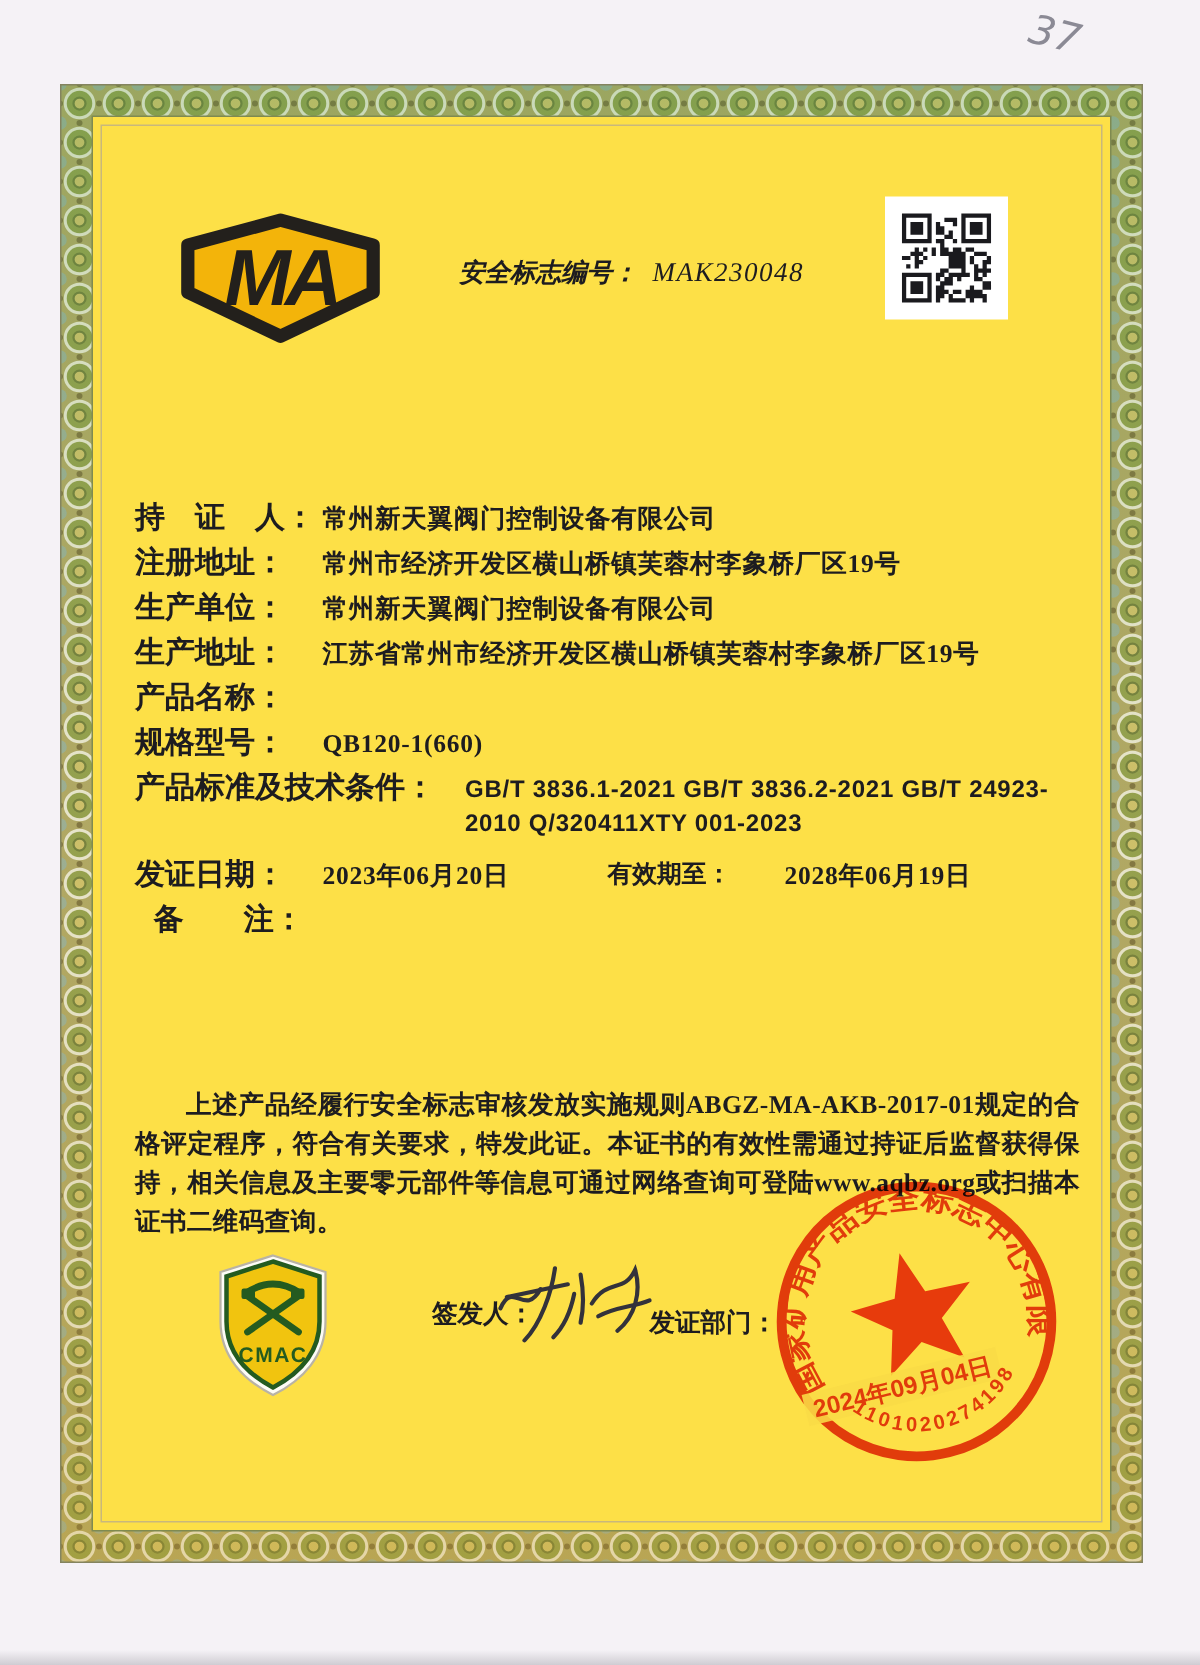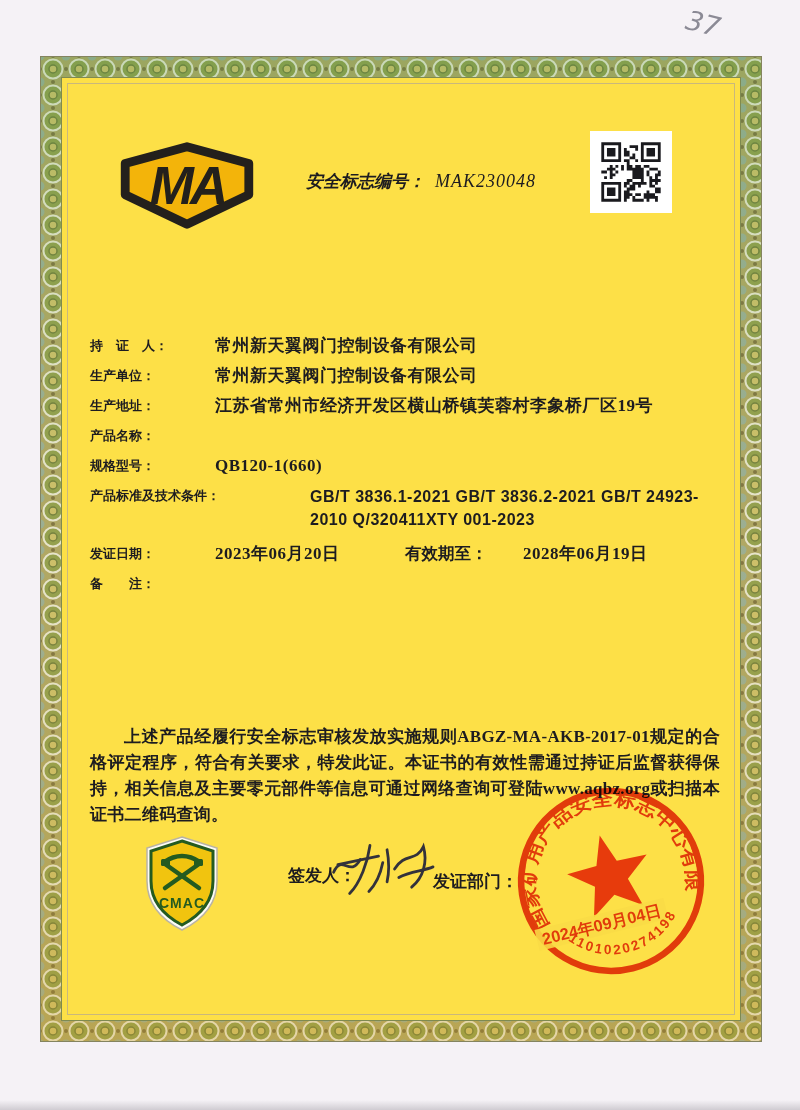--- a/index.html
+++ b/index.html
@@ -14,28 +14,28 @@
   .content{position:absolute;left:22px;top:22px;right:22px;bottom:22px;background:#fde047;}
   .content::after{content:'';position:absolute;inset:5px;border:1px solid #c9b87c;pointer-events:none;}
   .ma-logo{position:absolute;left:50px;top:56px;}
   .cert-no{position:absolute;left:244px;top:92px;font-size:17px;color:#1d1c20;font-weight:bold;white-space:nowrap;font-style:italic;}
   .cert-no .no-val{font-weight:normal;margin-left:10px;letter-spacing:1px;font-size:18px;}
   .qr{position:absolute;left:528px;top:52px;}
   .title{position:absolute;left:0;right:0;top:164px;text-align:center;font-size:35px;font-weight:bold;
     color:#17161a;letter-spacing:3px;}
   .fields{position:absolute;left:28px;top:257px;width:632px;color:#1d1c20;}
   .row{display:flex;align-items:flex-start;margin-bottom:9px;line-height:21px;font-size:17px;}
-  .row .lbl{flex:none;width:125px;font-weight:bold;font-family:"Liberation Sans", sans-serif;font-size:13px;}
+  .row .lbl{flex:none;width:125px;font-weight:bold;font-family:"Liberation Sans", sans-serif;font-size:20px;}
   .row .val{font-weight:bold;letter-spacing:.5px;}
   .row.wide .lbl{width:220px;}
   .row.wide .val{flex:1;font-family:"Liberation Sans", sans-serif;font-size:16px;line-height:23px;}
   .row.dates{margin-top:12px;}
   .row.dates .val1{flex:none;width:190px;font-weight:bold;}
   .row.dates .lbl2{flex:none;width:118px;font-weight:bold;font-family:"Liberation Sans", sans-serif;font-size:16.5px;}
-  .row.remark{margin-top:2px;}
+  .row.remark{margin-top:2px;text-align:center;}
   .statement{position:absolute;left:28px;top:646px;width:630px;margin:0;font-size:17px;font-weight:bold;
     color:#1d1c20;line-height:26px;text-align:justify;text-indent:2em;letter-spacing:.3px;}
   .cmac{position:absolute;left:80px;top:756px;}
   .issuer-lbl{position:absolute;left:226px;top:786px;font-size:17px;font-weight:bold;color:#1d1c20;
     font-family:Liberation Serif, serif;white-space:nowrap;}
   .signature{position:absolute;left:264px;top:760px;}
   .dept-lbl{position:absolute;left:371px;top:792px;font-size:17px;font-weight:bold;color:#1d1c20;
     font-family:"Liberation Sans", sans-serif;white-space:nowrap;text-align:center;}
   .stamp{position:absolute;left:446px;top:700px;mix-blend-mode:multiply;opacity:.95;}
   .stamp text{font-family:"Liberation Sans", sans-serif;}
@@ -93,20 +93,24 @@
         <path fill="#ffffff" d="M5 5h5v5h-5zM19 5h5v5h-5zM5 19h5v5h-5z"></path>
         <path fill="#1a1a1e" d="M6 6h3v3h-3zM20 6h3v3h-3zM6 20h3v3h-3z"></path>
         <path class="modules" fill="#1a1a1e" d="M14 5h1v1h-1zM15 5h1v1h-1zM16 5h1v1h-1zM12 6h1v1h-1zM16 6h1v1h-1zM12 7h1v1h-1zM13 7h1v1h-1zM12 8h1v1h-1zM13 8h1v1h-1zM15 8h1v1h-1zM14 9h1v1h-1zM15 9h1v1h-1zM12 10h1v1h-1zM13 10h1v1h-1zM16 10h1v1h-1zM13 11h1v1h-1zM7 12h1v1h-1zM9 12h1v1h-1zM11 12h1v1h-1zM13 12h1v1h-1zM14 12h1v1h-1zM16 12h1v1h-1zM17 12h1v1h-1zM19 12h1v1h-1zM20 12h1v1h-1zM6 13h1v1h-1zM7 13h1v1h-1zM8 13h1v1h-1zM11 13h1v1h-1zM13 13h1v1h-1zM14 13h1v1h-1zM15 13h1v1h-1zM16 13h1v1h-1zM17 13h1v1h-1zM18 13h1v1h-1zM21 13h1v1h-1zM22 13h1v1h-1zM23 13h1v1h-1zM4 14h1v1h-1zM5 14h1v1h-1zM7 14h1v1h-1zM9 14h1v1h-1zM15 14h1v1h-1zM16 14h1v1h-1zM17 14h1v1h-1zM18 14h1v1h-1zM20 14h1v1h-1zM24 14h1v1h-1zM7 15h1v1h-1zM8 15h1v1h-1zM15 15h1v1h-1zM16 15h1v1h-1zM17 15h1v1h-1zM18 15h1v1h-1zM20 15h1v1h-1zM23 15h1v1h-1zM24 15h1v1h-1zM5 16h1v1h-1zM7 16h1v1h-1zM15 16h1v1h-1zM16 16h1v1h-1zM17 16h1v1h-1zM18 16h1v1h-1zM21 16h1v1h-1zM23 16h1v1h-1zM13 17h1v1h-1zM14 17h1v1h-1zM18 17h1v1h-1zM21 17h1v1h-1zM22 17h1v1h-1zM23 17h1v1h-1zM24 17h1v1h-1zM12 18h1v1h-1zM13 18h1v1h-1zM15 18h1v1h-1zM16 18h1v1h-1zM17 18h1v1h-1zM18 18h1v1h-1zM19 18h1v1h-1zM21 18h1v1h-1zM23 18h1v1h-1zM12 19h1v1h-1zM14 19h1v1h-1zM15 19h1v1h-1zM17 19h1v1h-1zM21 19h1v1h-1zM22 19h1v1h-1zM13 20h1v1h-1zM14 20h1v1h-1zM15 20h1v1h-1zM23 20h1v1h-1zM24 20h1v1h-1zM12 21h1v1h-1zM13 21h1v1h-1zM20 21h1v1h-1zM23 21h1v1h-1zM24 21h1v1h-1zM12 22h1v1h-1zM13 22h1v1h-1zM14 22h1v1h-1zM16 22h1v1h-1zM17 22h1v1h-1zM19 22h1v1h-1zM20 22h1v1h-1zM21 22h1v1h-1zM22 22h1v1h-1zM12 23h1v1h-1zM13 23h1v1h-1zM15 23h1v1h-1zM19 23h1v1h-1zM20 23h1v1h-1zM21 23h1v1h-1zM22 23h1v1h-1zM23 23h1v1h-1zM12 24h1v1h-1zM15 24h1v1h-1zM16 24h1v1h-1zM17 24h1v1h-1zM18 24h1v1h-1zM20 24h1v1h-1zM23 24h1v1h-1z"></path>
       </svg>
 
 
       <div class="fields">
         <div class="row">
           <span class="lbl">持　证　人：</span>
           <span class="val">常州新天翼阀门控制设备有限公司</span>
+        </div>
+        <div class="row">
+          <span class="lbl">注册地址：</span>
+          <span class="val">常州市经济开发区横山桥镇芙蓉村李象桥厂区19号</span>
         </div>
         <div class="row">
           <span class="lbl">生产单位：</span>
           <span class="val">常州新天翼阀门控制设备有限公司</span>
         </div>
         <div class="row">
           <span class="lbl">生产地址：</span>
           <span class="val">江苏省常州市经济开发区横山桥镇芙蓉村李象桥厂区19号</span>
         </div>
         <div class="row">

